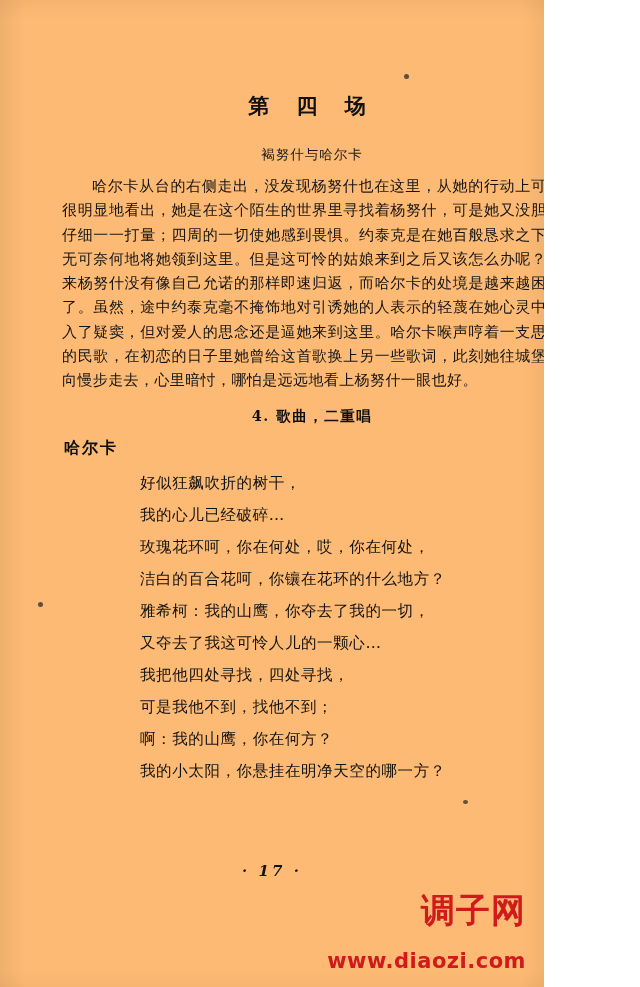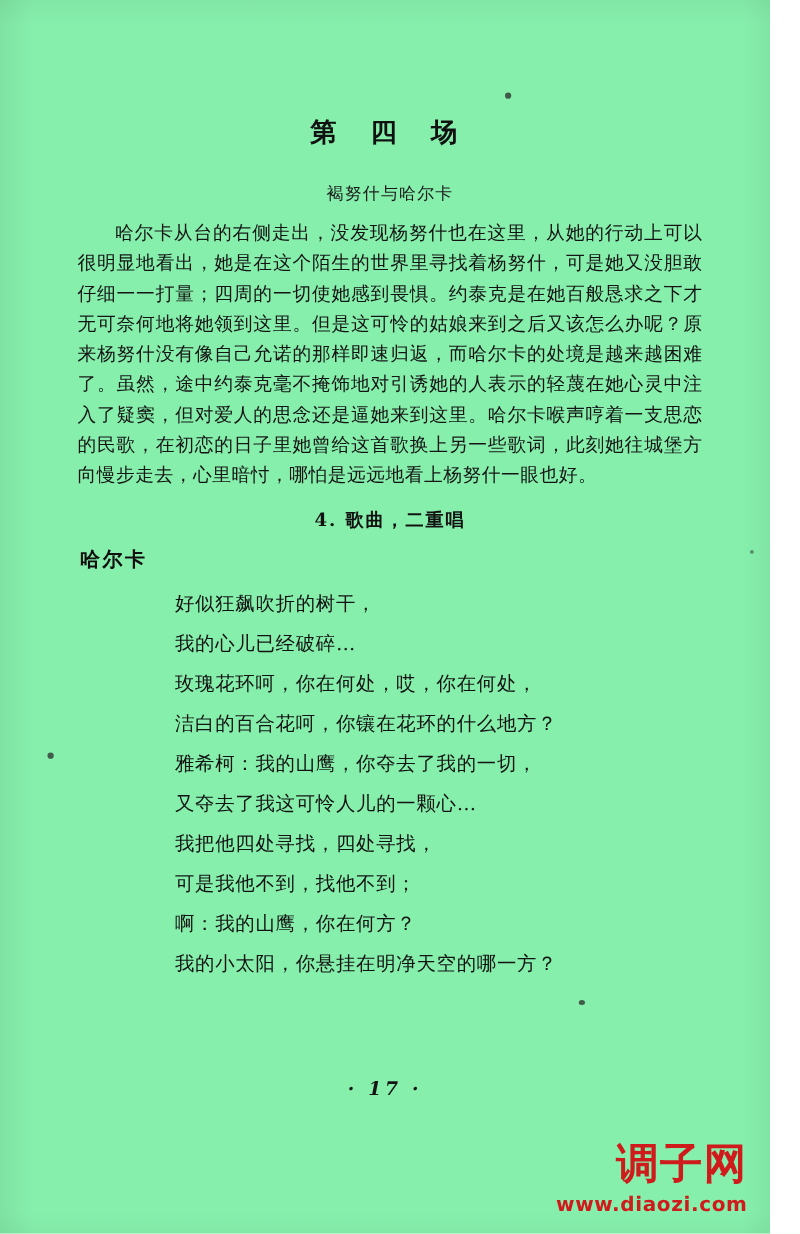--- a/index.html
+++ b/index.html
@@ -5,23 +5,23 @@
   html, body {
     margin: 0;
     padding: 0;
     background: #ffffff;
   }
   body {
     font-family: "DejaVu Serif", serif;
   }
   .page {
     position: relative;
-    width: 616px;
+    width: 544px;
     height: 987px;
-    background: #86efac;
+    background: #fdba74;
     overflow: hidden;
   }
   
   .page::before {
     content: "";
     position: absolute;
     left: 0; top: 0; right: 0; bottom: 0;
     background:
       linear-gradient(to right, rgba(0,0,0,0.055) 0px, rgba(0,0,0,0.0) 26px),
       linear-gradient(to left, rgba(0,0,0,0.045) 0px, rgba(0,0,0,0.0) 22px),
@@ -111,24 +111,24 @@
     font-family: "DejaVu Sans", sans-serif;
     font-weight: bold;
     font-size: 34px;
     color: #cf1b1b;
     letter-spacing: 1px;
     line-height: 1.05;
   }
   .wm-url {
     font-family: "DejaVu Sans", sans-serif;
     font-weight: bold;
-    font-size: 16px;
+    font-size: 21px;
     color: #cf1b1b;
     letter-spacing: 0.5px;
-    margin-top: 4px;
+    margin-top: 20px;
   }
   .speck {
     position: absolute;
     background: #2a2a2a;
     border-radius: 50%;
     z-index: 4;
     opacity: 0.75;
   }
 </style>
 </head>

